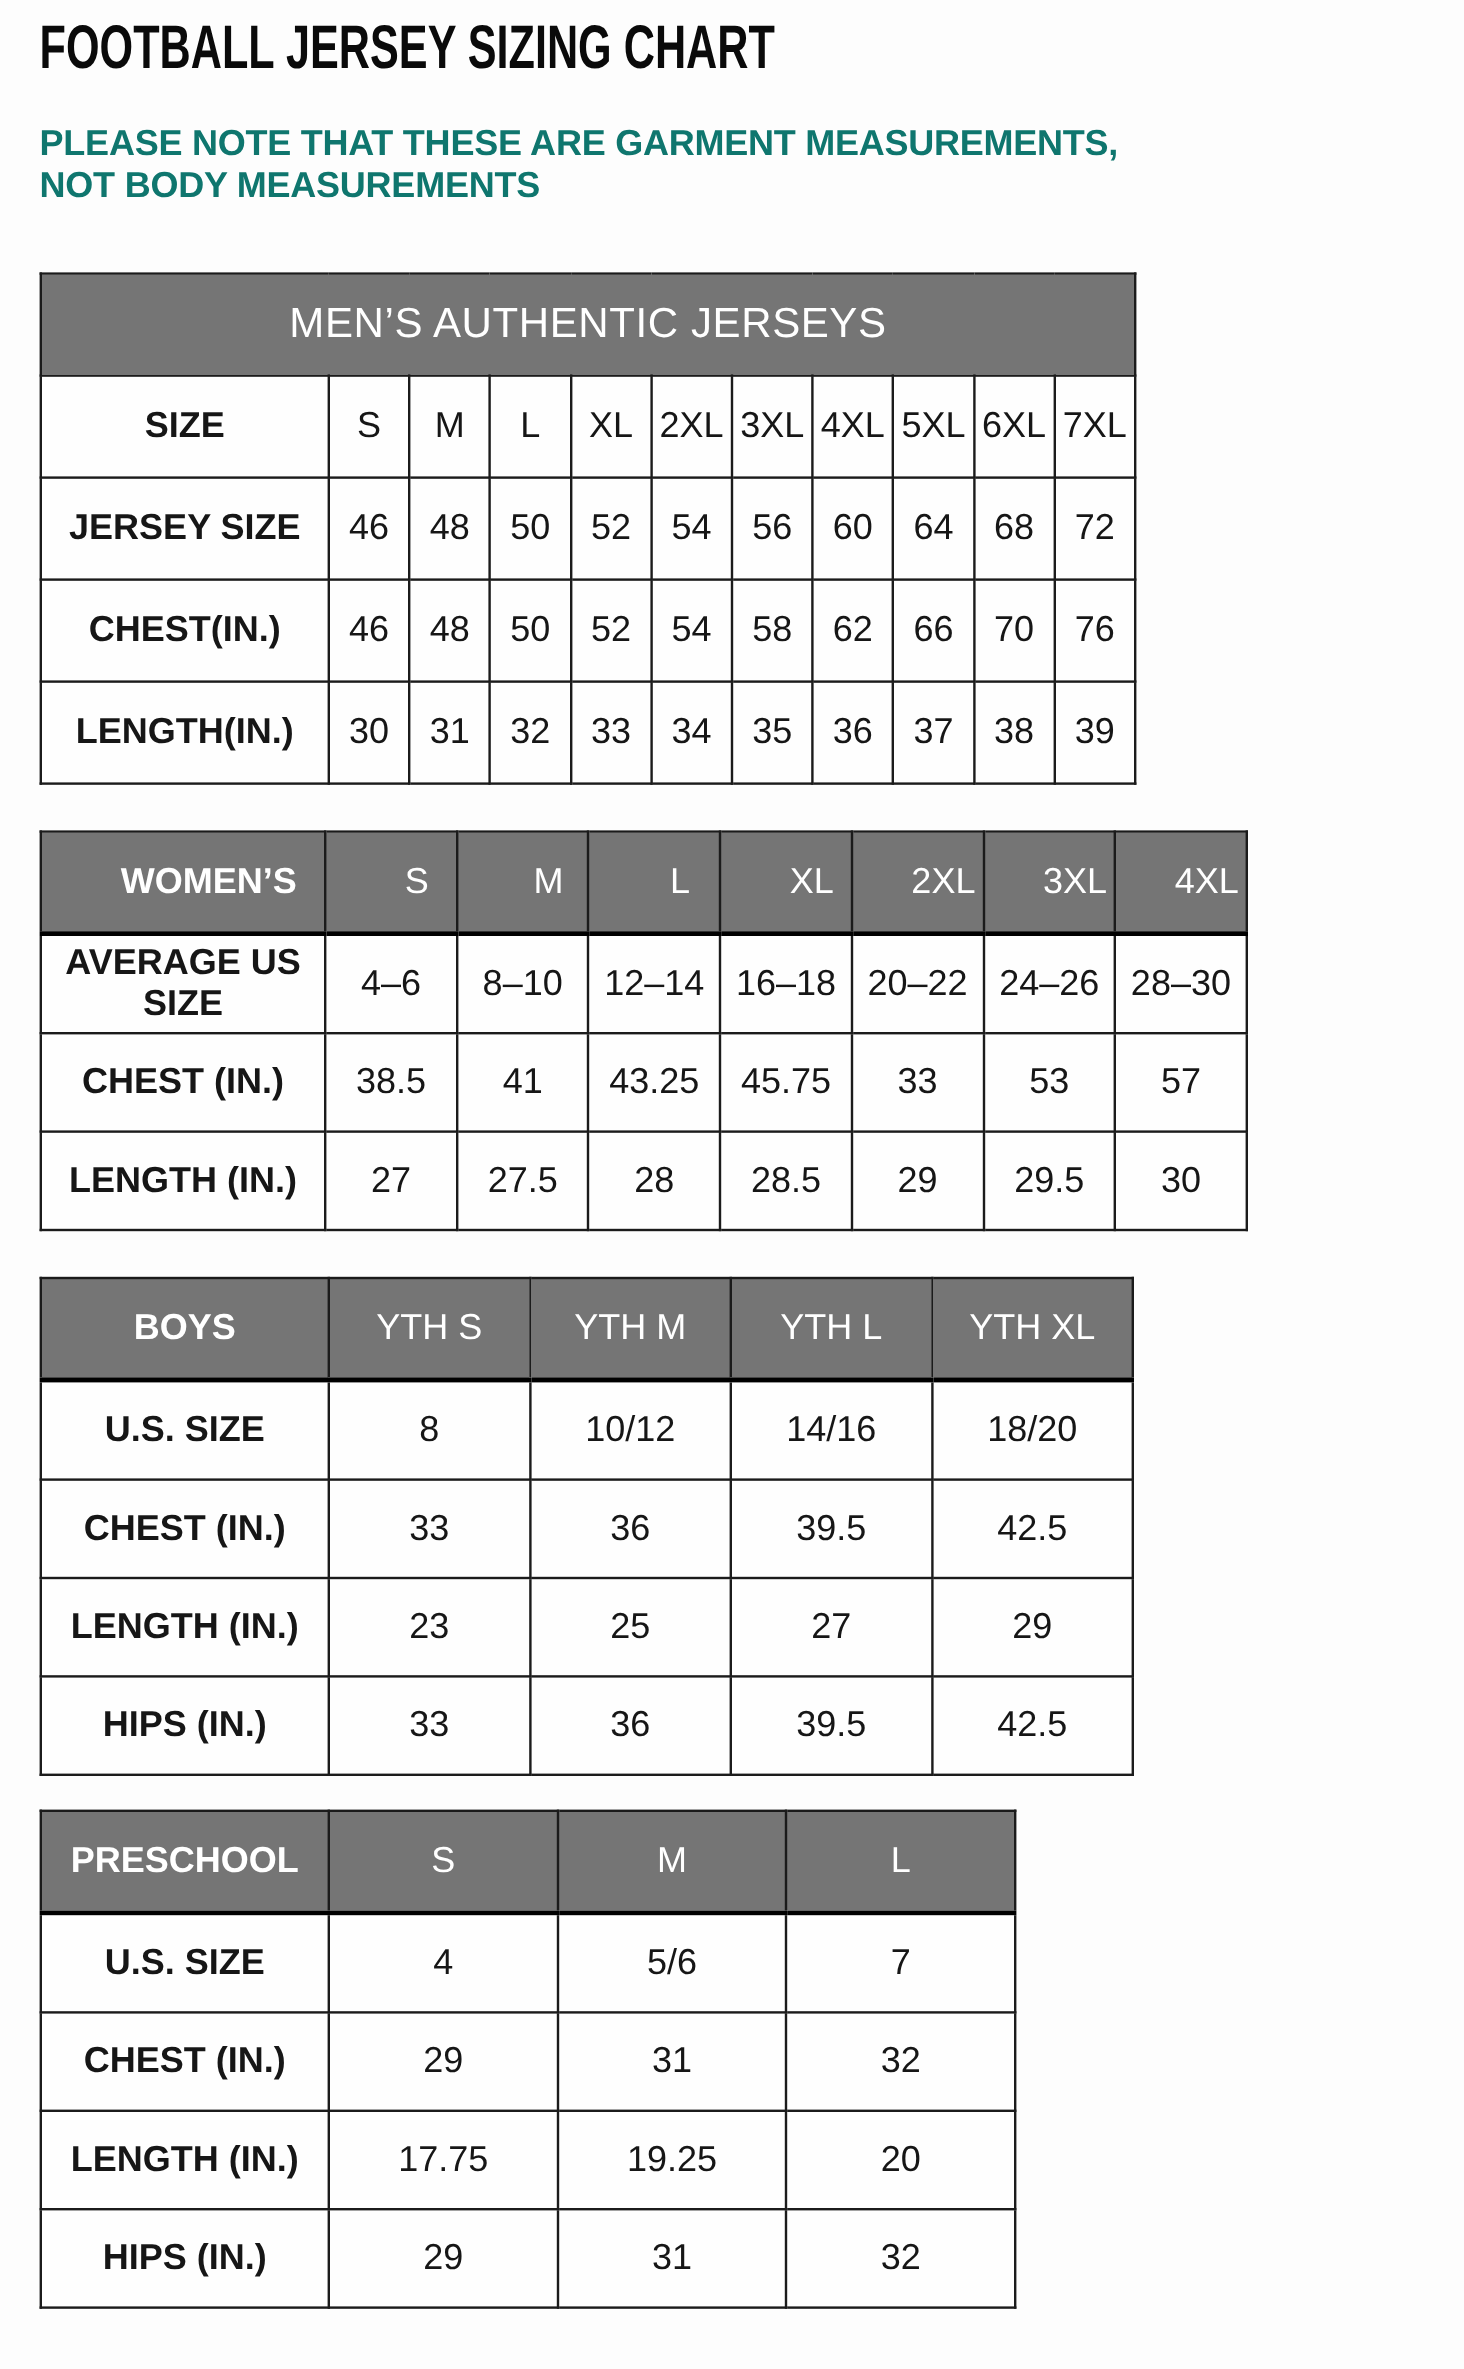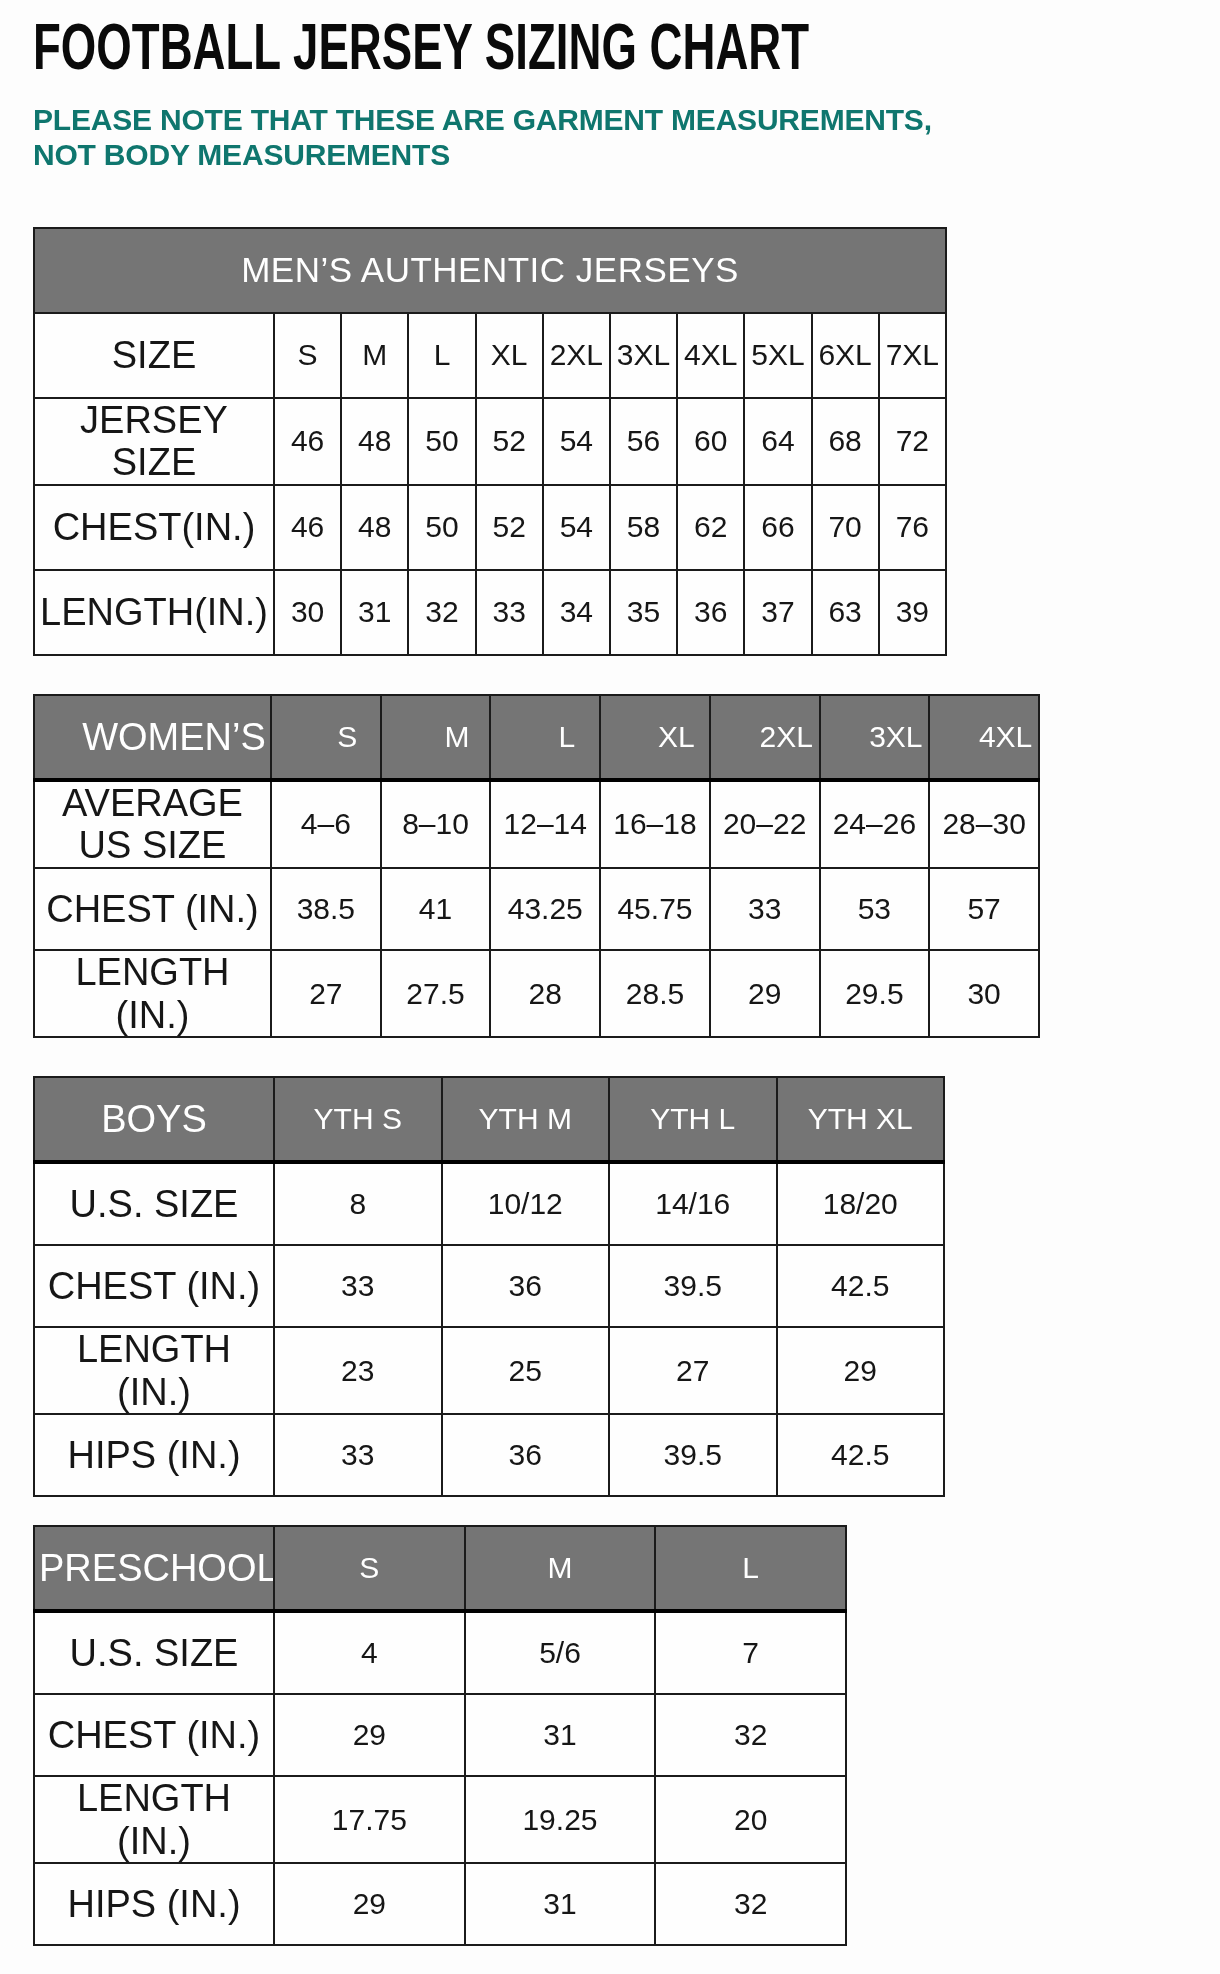--- a/index.html
+++ b/index.html
@@ -3,34 +3,34 @@
 <meta charset="utf-8">
 <style>
   html,body { margin:0; padding:0; }
   body {
     width:1220px; height:1974px; overflow:hidden;
     background:#fdfdfd; color:#161616;
     font-family:"Liberation Sans", sans-serif;
   }
   .page { padding:14px 0 0 33px; }
 
-  .title { margin:0; font-size:57px; font-weight:bold; color:#0a0a0a; height:74px; }
+  .title { margin:0; font-size:45px; font-weight:bold; color:#0a0a0a; height:74px; }
   .title-inner { display:inline-block; transform:scale(0.80,1.14); transform-origin:0 60%; white-space:nowrap; letter-spacing:0; }
 
   .note {
     color:#0f766e; font-size:30px; font-weight:bold;
     line-height:1.18; max-width:900px; margin:14px 0 0 0; letter-spacing:-0.2px;
   }
 
   table { border-collapse:collapse; table-layout:fixed; background:#fefefe; }
   td {
     border:2px solid #1b1b1b; text-align:center; vertical-align:middle;
     font-size:30px; color:#161616; padding:0 4px; overflow:hidden;
   }
-  td.lbl { font-size:38px; line-height:1.12; }
+  td.lbl { font-size:30px; line-height:1.12;font-weight:bold; }
 
   .banner {
     background:#757575; color:#ffffff; font-size:35px;
     height:88px; letter-spacing:0.5px;
   }
   .hdr {
     background:#757575; color:#ffffff;
     border-bottom:4px solid #000000;
   }
 
@@ -113,21 +113,21 @@
     <tr>
       <td class="lbl">LENGTH(IN.)</td>
       <td>30</td>
       <td>31</td>
       <td>32</td>
       <td>33</td>
       <td>34</td>
       <td>35</td>
       <td>36</td>
       <td>37</td>
-      <td>63</td>
+      <td>38</td>
       <td>39</td>
     </tr>
     </tbody>
   </table>
 
   <table class="womens">
     <colgroup>
         <col class="c-lbl">
         <col span="7">
       </colgroup>

